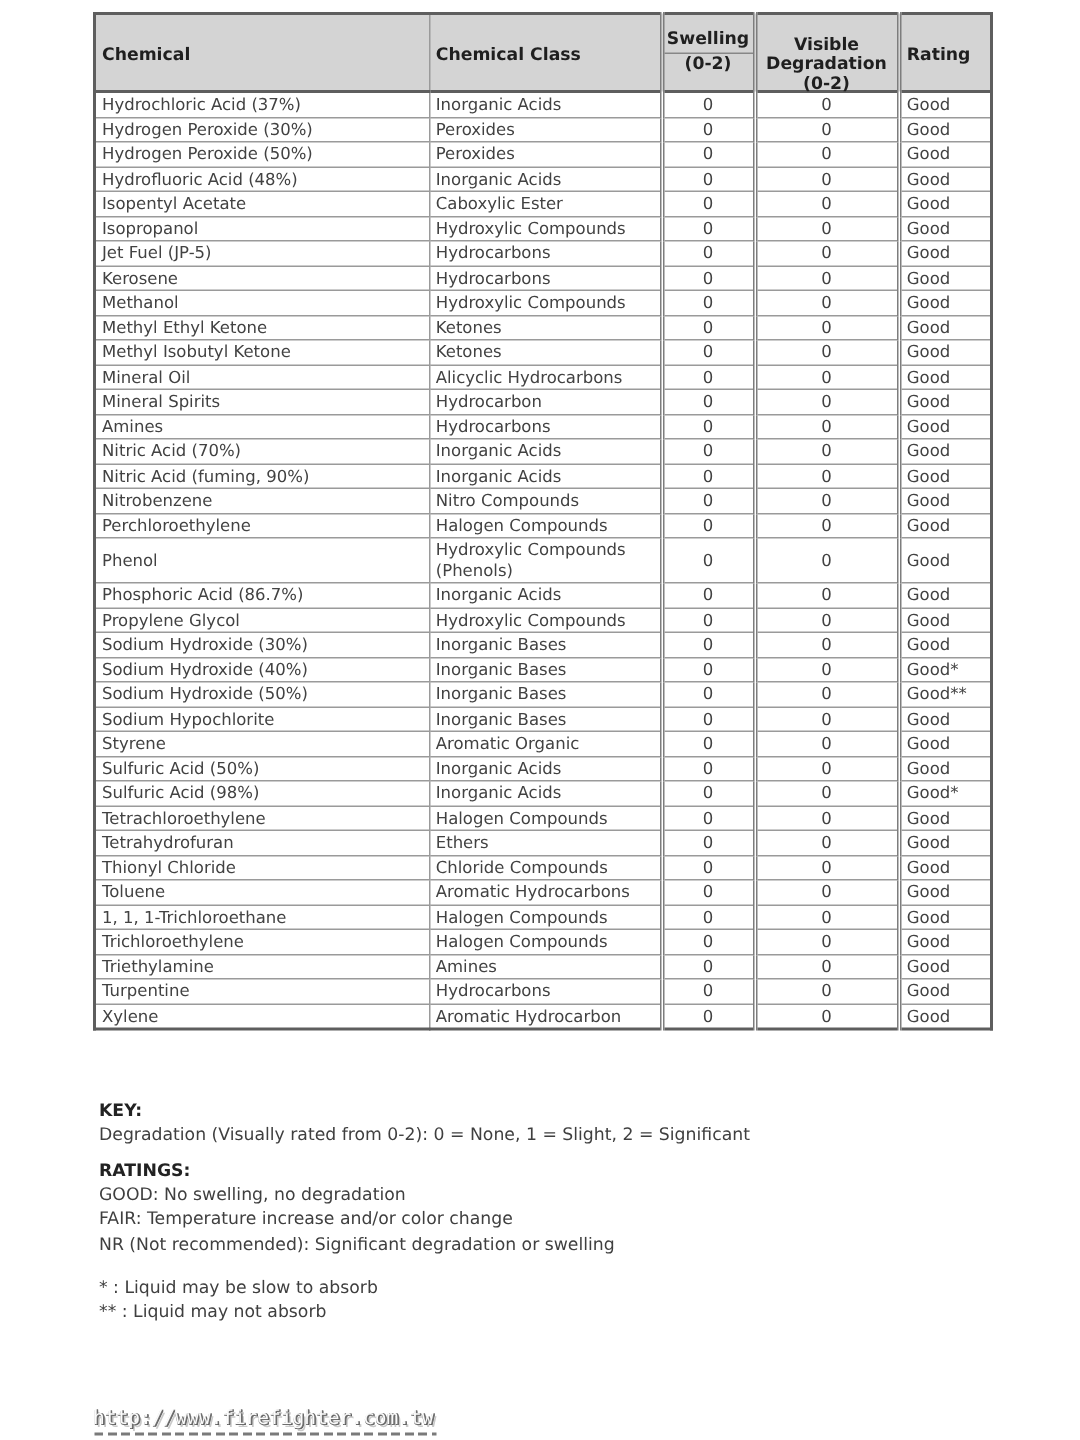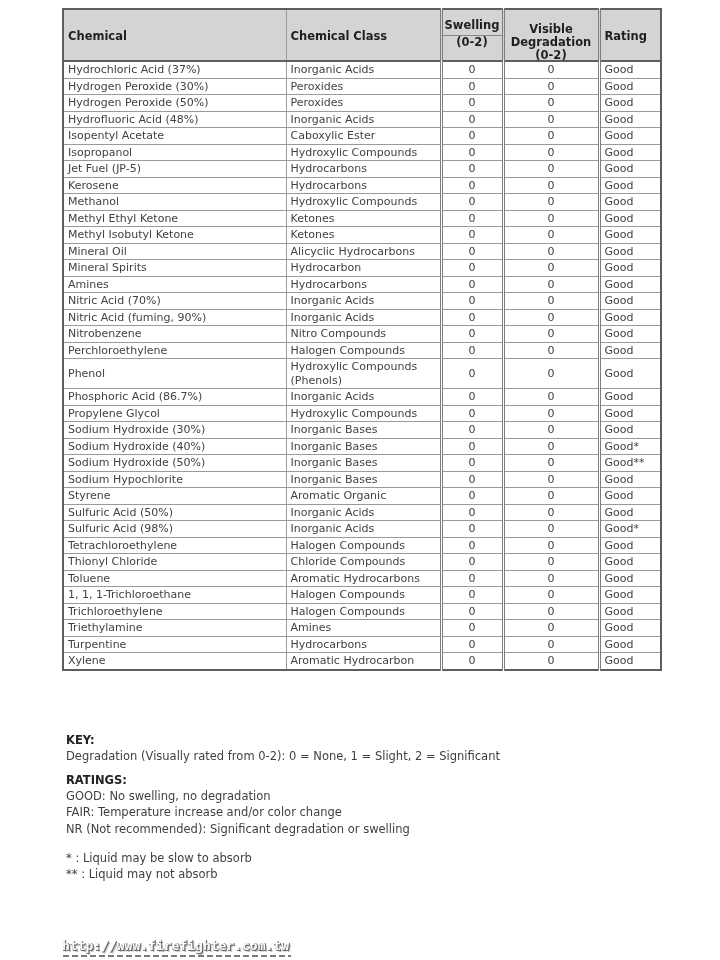--- a/index.html
+++ b/index.html
@@ -68,21 +68,21 @@
   .textblock { position: absolute; left: 66px; font-size: 11.5px; line-height: 16.2px; color: #3f3f3f; }
   .textblock .heading { font-weight: bold; color: #222222; }
   #key-block      { top: 708px; margin-top: 24px; }
   #ratings-block  { top: 772px; }
   #footnote-block { top: 850px; }
 
   
   .watermark {
     position: absolute; left: 62px; top: 938px;
     font-family: "DejaVu Sans Mono", "Liberation Mono", monospace;
-    font-size: 13px; font-weight: bold;
+    font-size: 13px; font-weight: normal;
     color: #fbfbfb;
     text-shadow: 1px 0 0 #6e6e6e, 0 1px 0 #6e6e6e, 1px 1px 0 #5a5a5a, 2px 2px 0 #c9c9c9;
     white-space: nowrap;
   }
   .watermark-underline {
     position: absolute; left: 63px; top: 955px;
     width: 228px; height: 2px;
     background: repeating-linear-gradient(90deg, #7a7a7a 0 6px, #ffffff 6px 9px);
   }
 </style>
@@ -344,20 +344,27 @@
         </tr>
 
         <tr>
           <td>Tetrachloroethylene</td>
           <td>Halogen Compounds</td>
           <td class="num dl">0</td>
           <td class="num dl">0</td>
           <td class="dl">Good</td>
         </tr>
 
+        <tr>
+          <td>Tetrahydrofuran</td>
+          <td>Ethers</td>
+          <td class="num dl">0</td>
+          <td class="num dl">0</td>
+          <td class="dl">Good</td>
+        </tr>
 
         <tr>
           <td>Thionyl Chloride</td>
           <td>Chloride Compounds</td>
           <td class="num dl">0</td>
           <td class="num dl">0</td>
           <td class="dl">Good</td>
         </tr>
 
         <tr>

